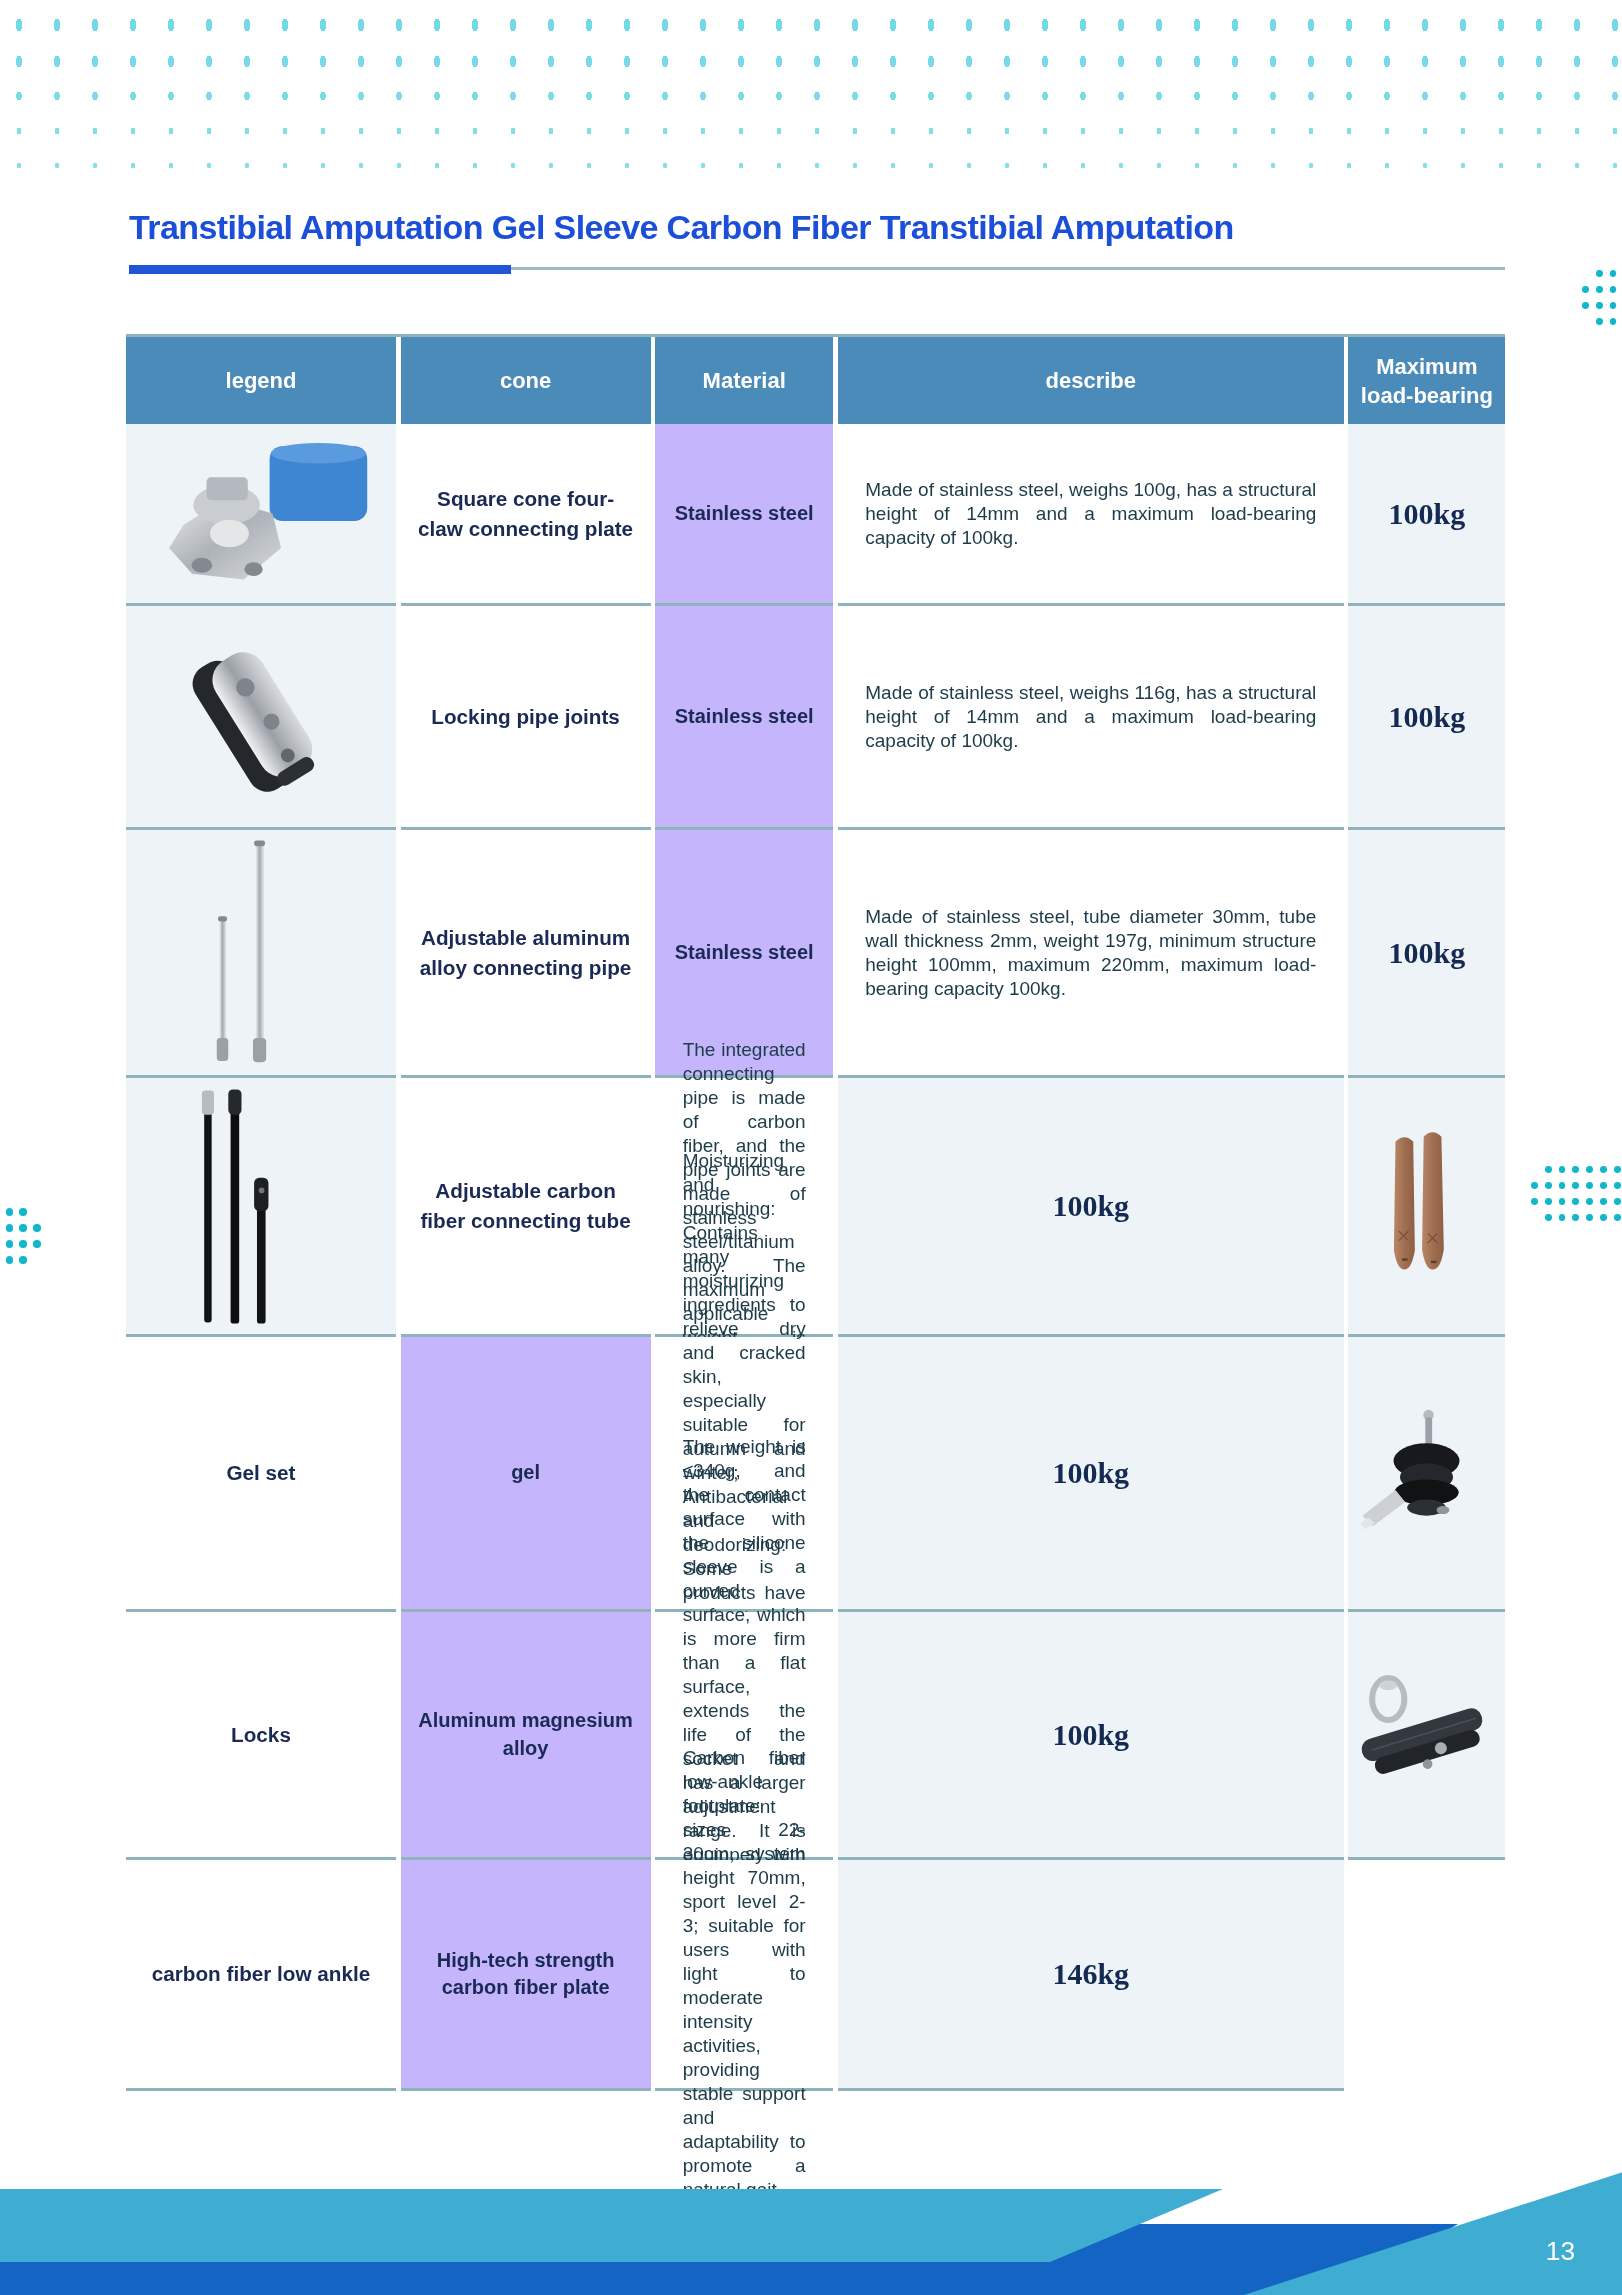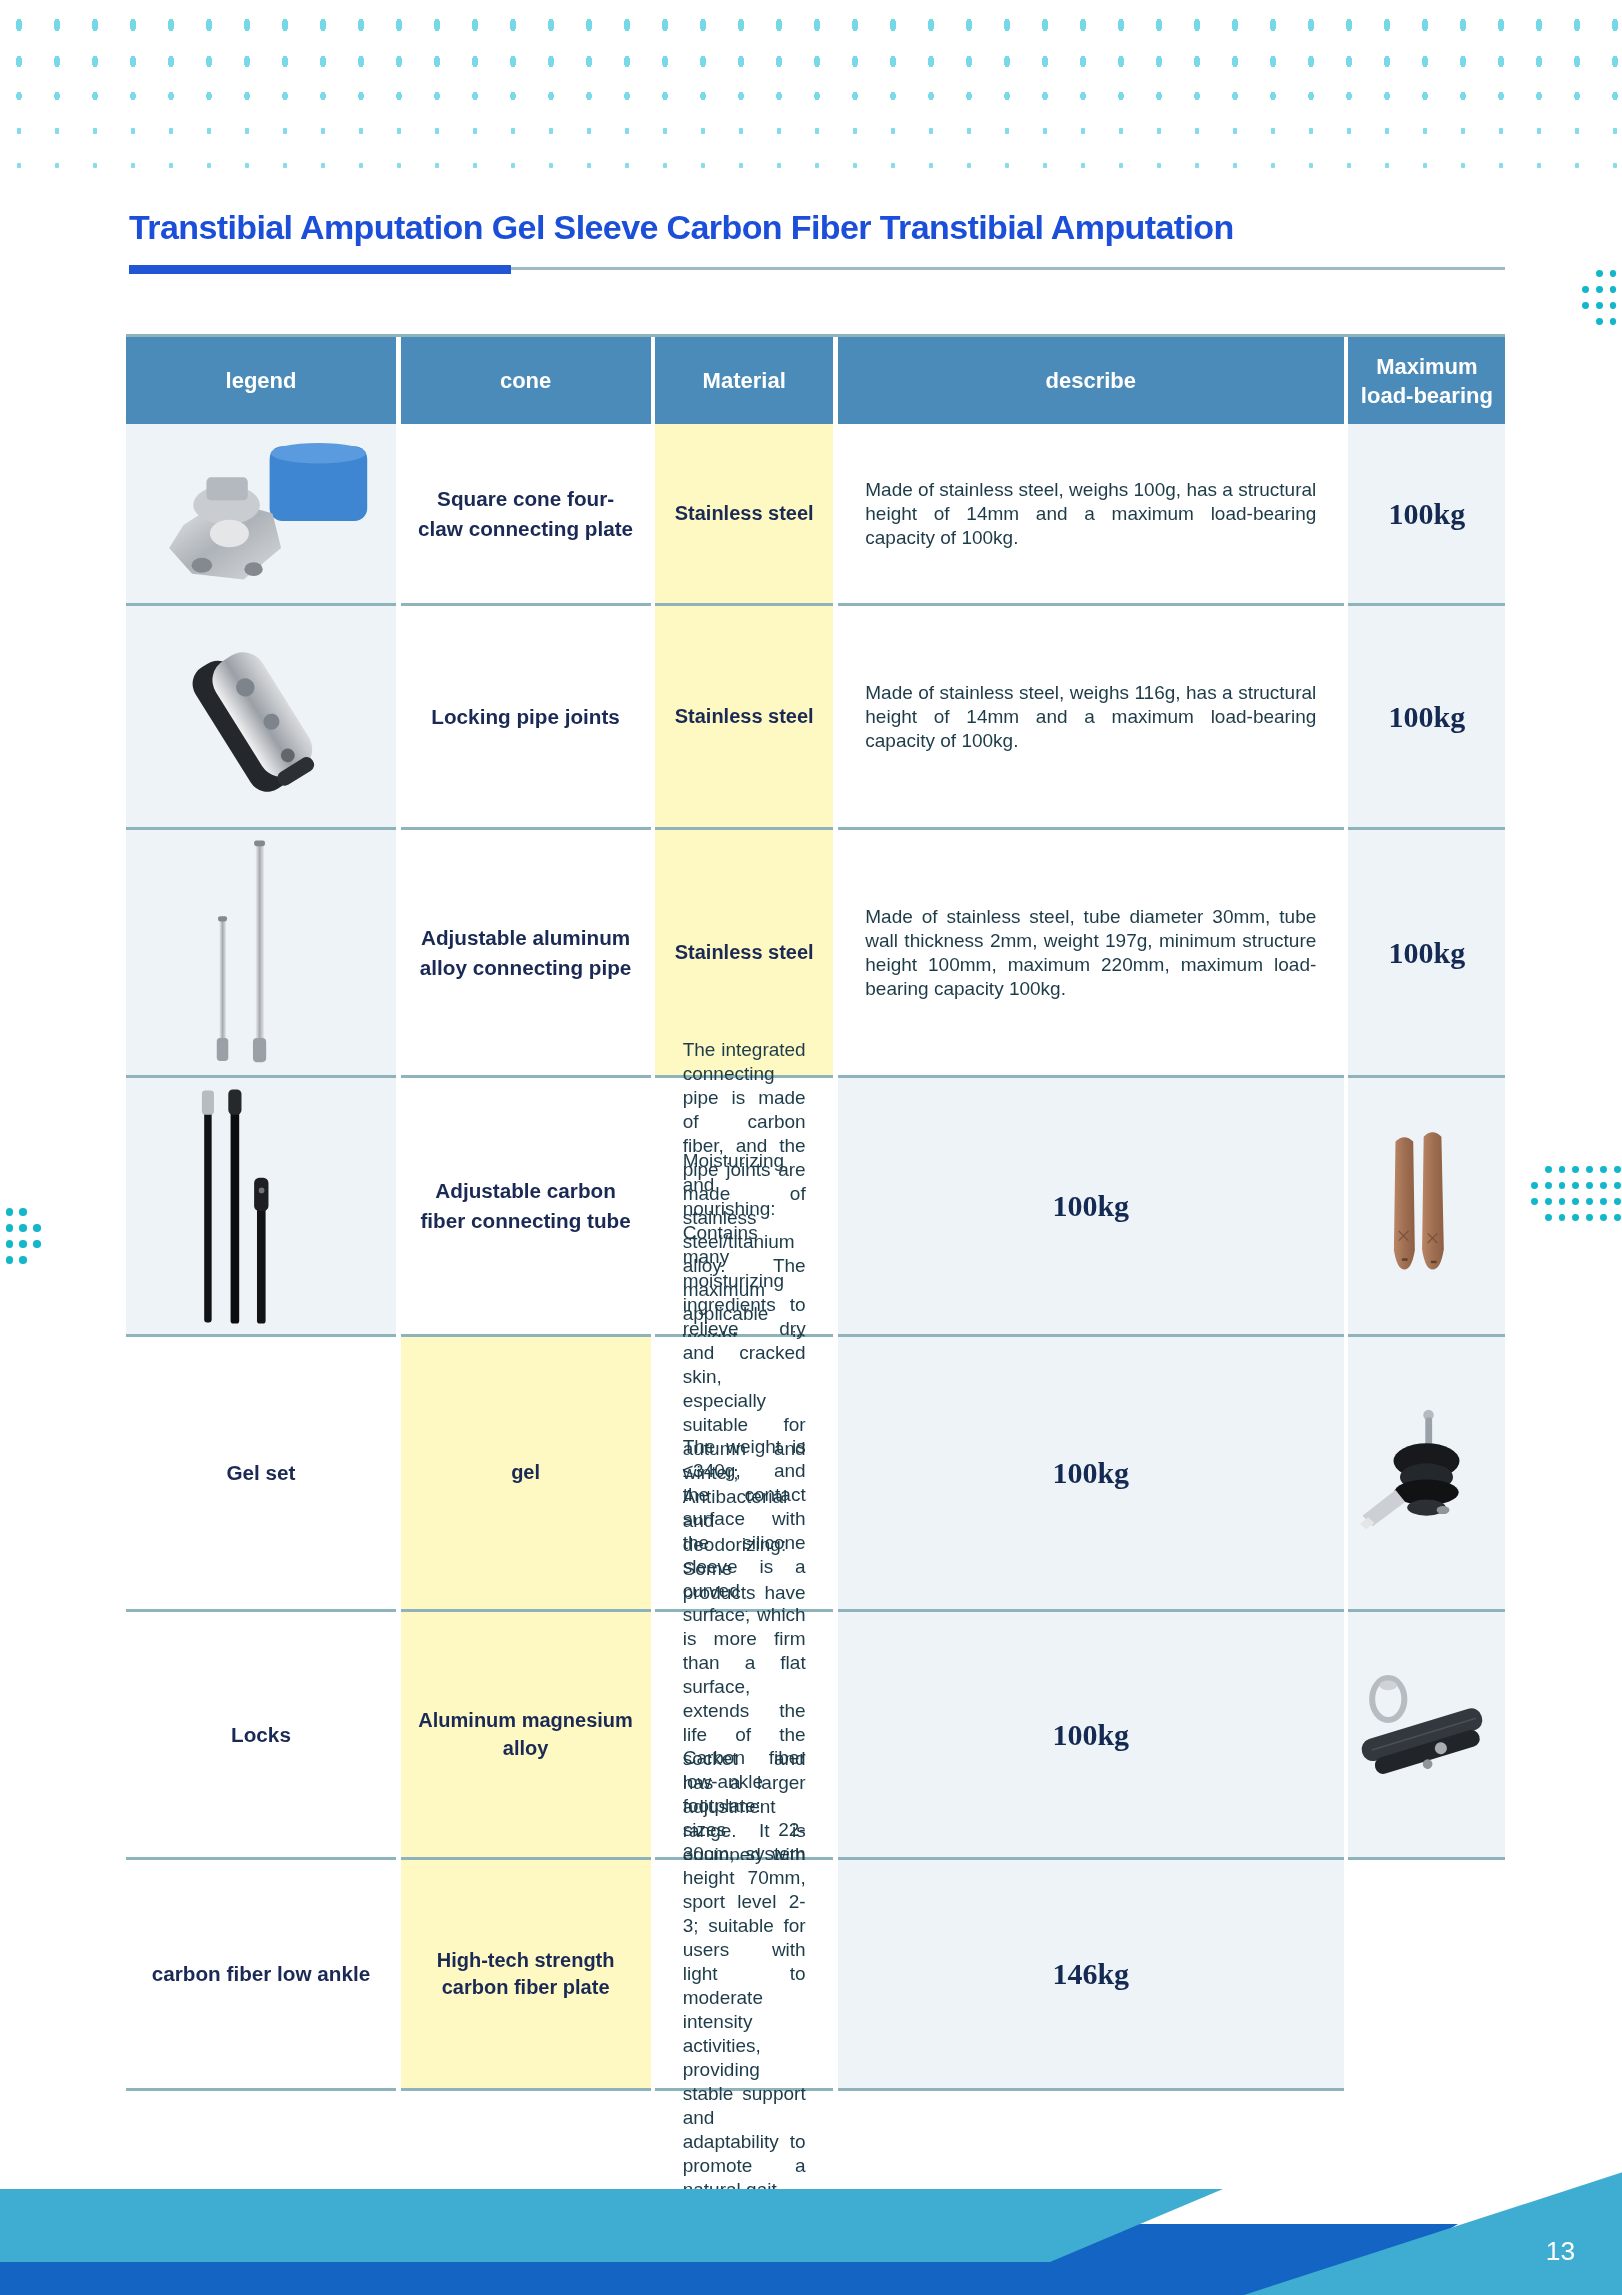--- a/index.html
+++ b/index.html
@@ -36,21 +36,21 @@
     display:grid;
     grid-template-columns:270px 250px 178px 506px 157px;
     grid-template-rows:87px 182px 224px 248px 259px 275px 248px 231px;
     column-gap:4.6px;
   }
   .cell{box-sizing:border-box;display:flex;align-items:center;justify-content:center;}
   .hd{background:#4b8bb9;color:#ffffff;font-weight:bold;font-size:22px;line-height:29px;text-align:center;}
   .bd{border-bottom:3.4px solid #8fb3bb;}
   .c-legend{background:#edf3f7;}
   .c-name{background:#ffffff;padding:16px 15px;}
-  .c-mat{background:#fef9c3;padding:0 5px;}
+  .c-mat{background:#c4b5fd;padding:0 5px;}
   .c-desc{background:#ffffff;padding:0 27.5px;}
   .c-max{background:#edf3f7;}
   .name-txt{font-weight:bold;font-size:20.7px;line-height:30px;color:#1a2a55;text-align:center;}
   .mat-txt{font-weight:bold;font-size:20px;line-height:27.5px;color:#1a2a55;text-align:center;}
   .desc-txt{font-size:19px;line-height:24px;color:#1d3b48;text-align:justify;}
   .max-txt{font-family:Liberation Serif, serif;font-weight:600;font-size:30px;color:#152a52;}
 
   
   .foot-dark{position:absolute;left:0;top:2224px;width:1458px;height:72px;background:#1464c4;
     clip-path:polygon(0 0, 1458px 0, 1337px 72px, 0 72px);}

